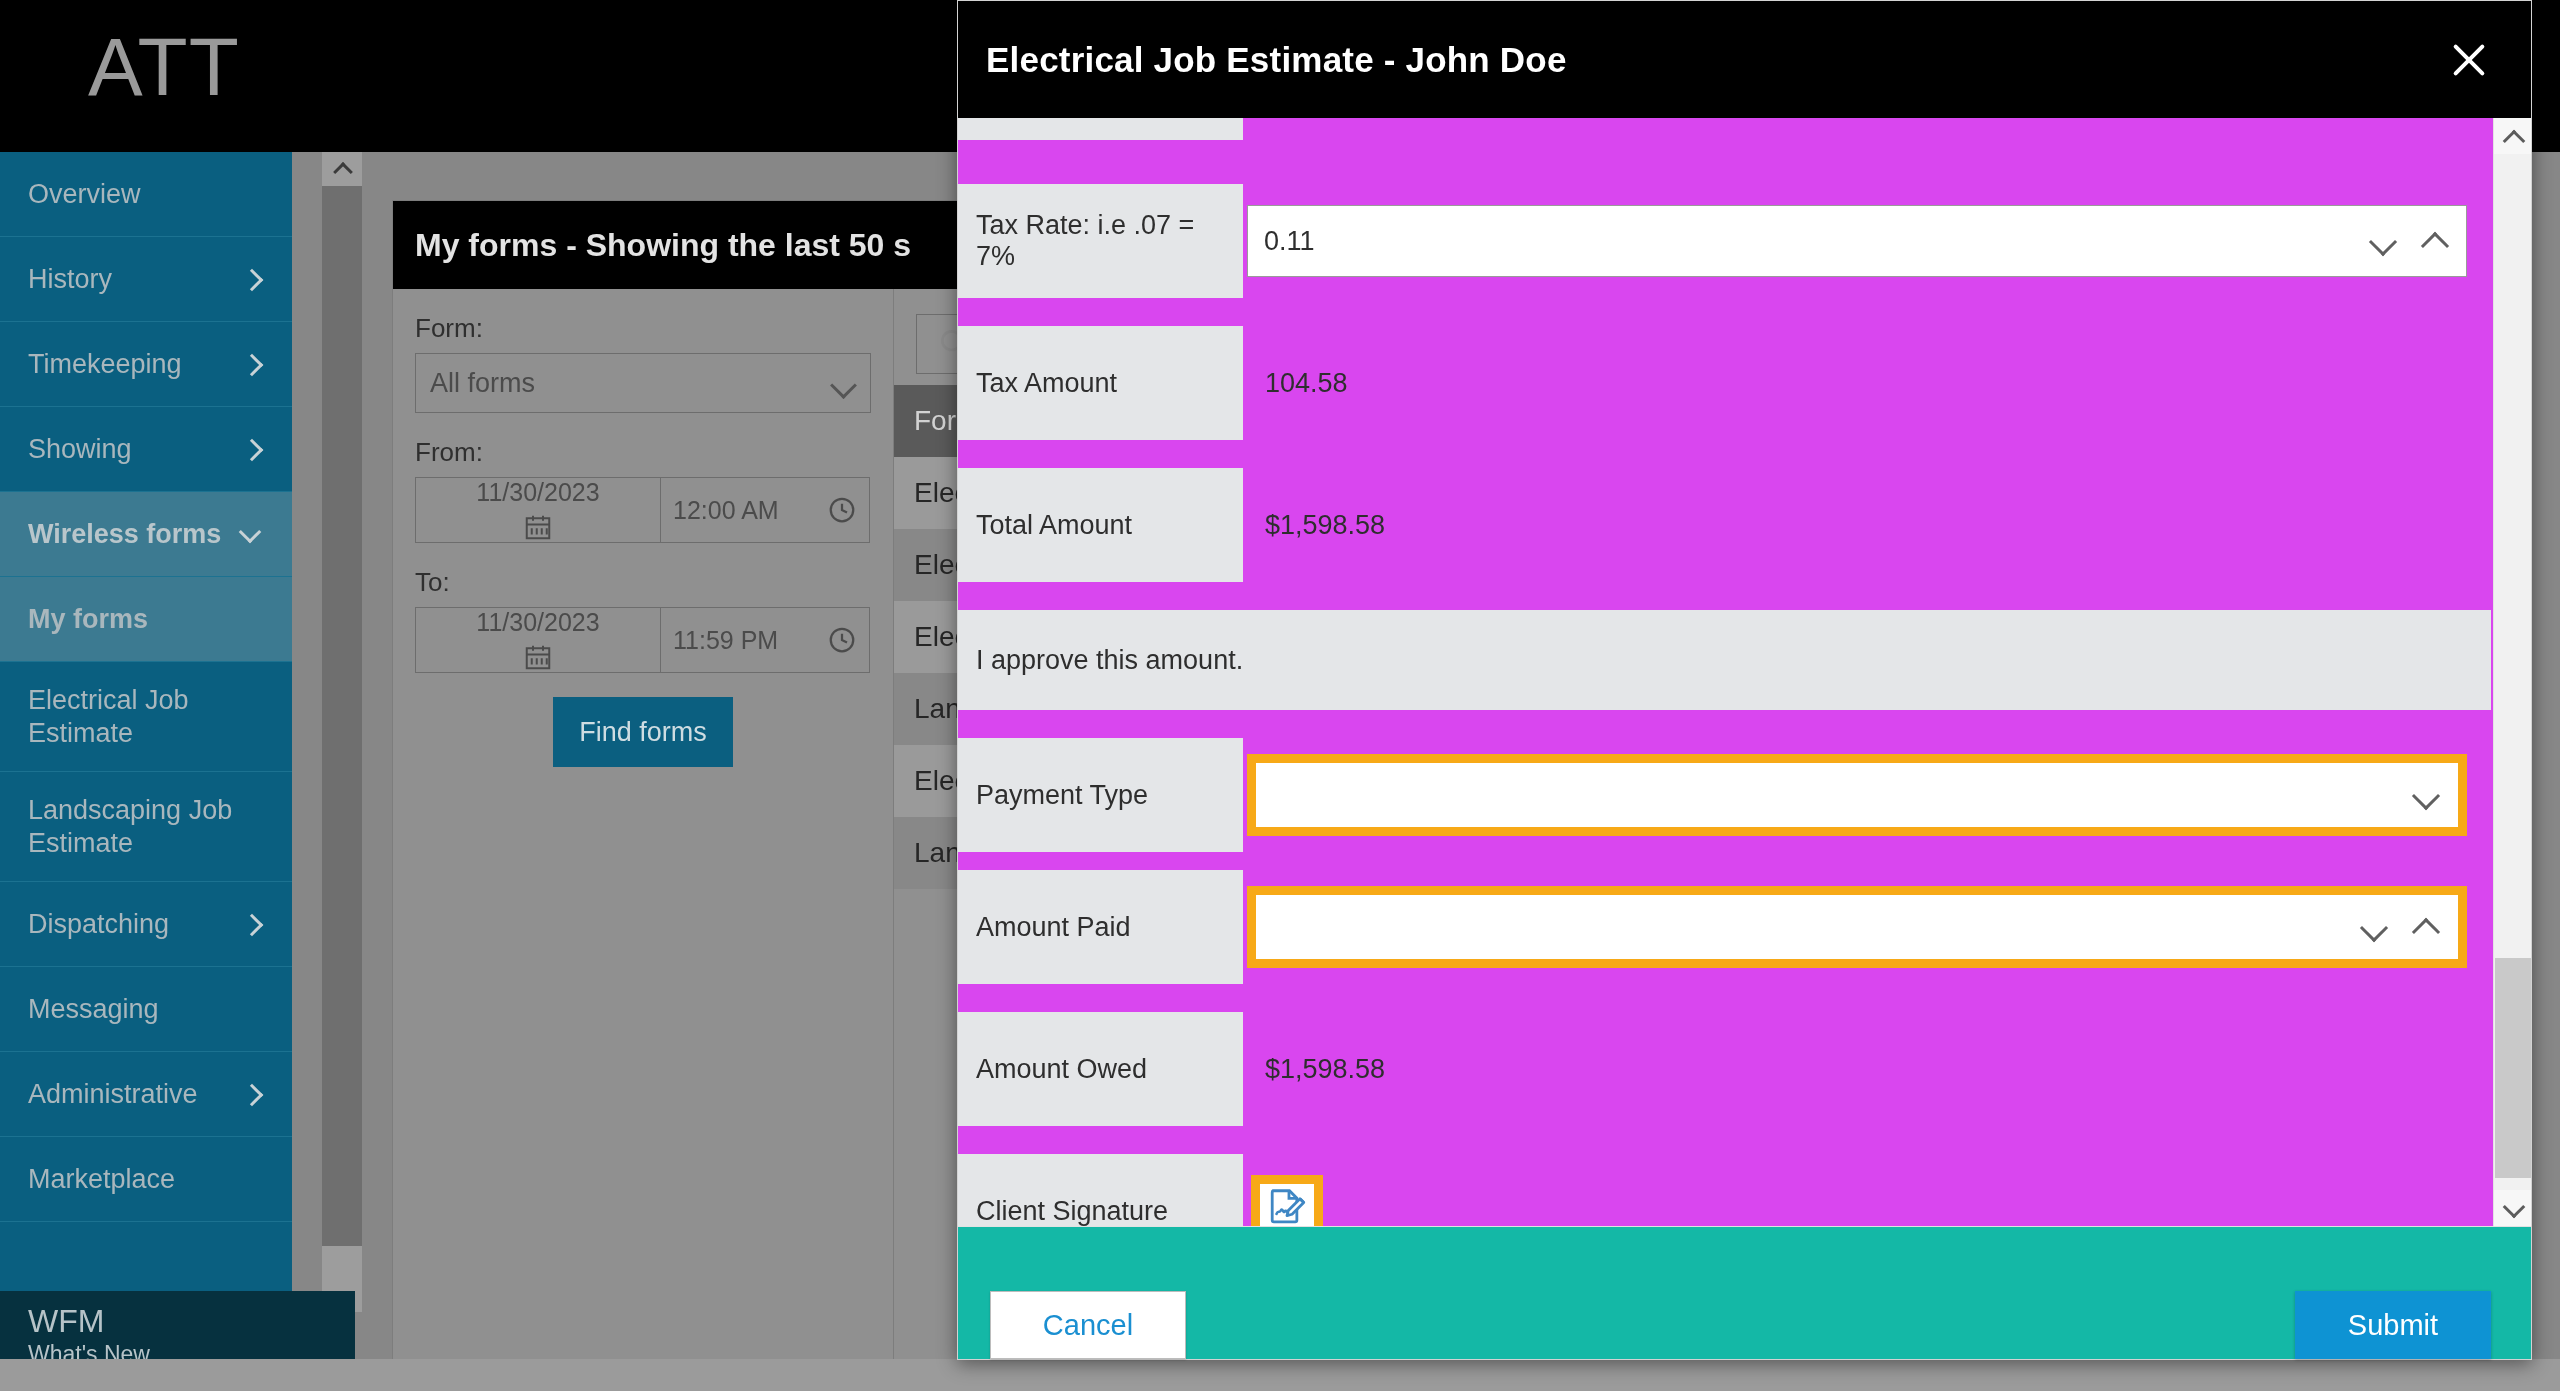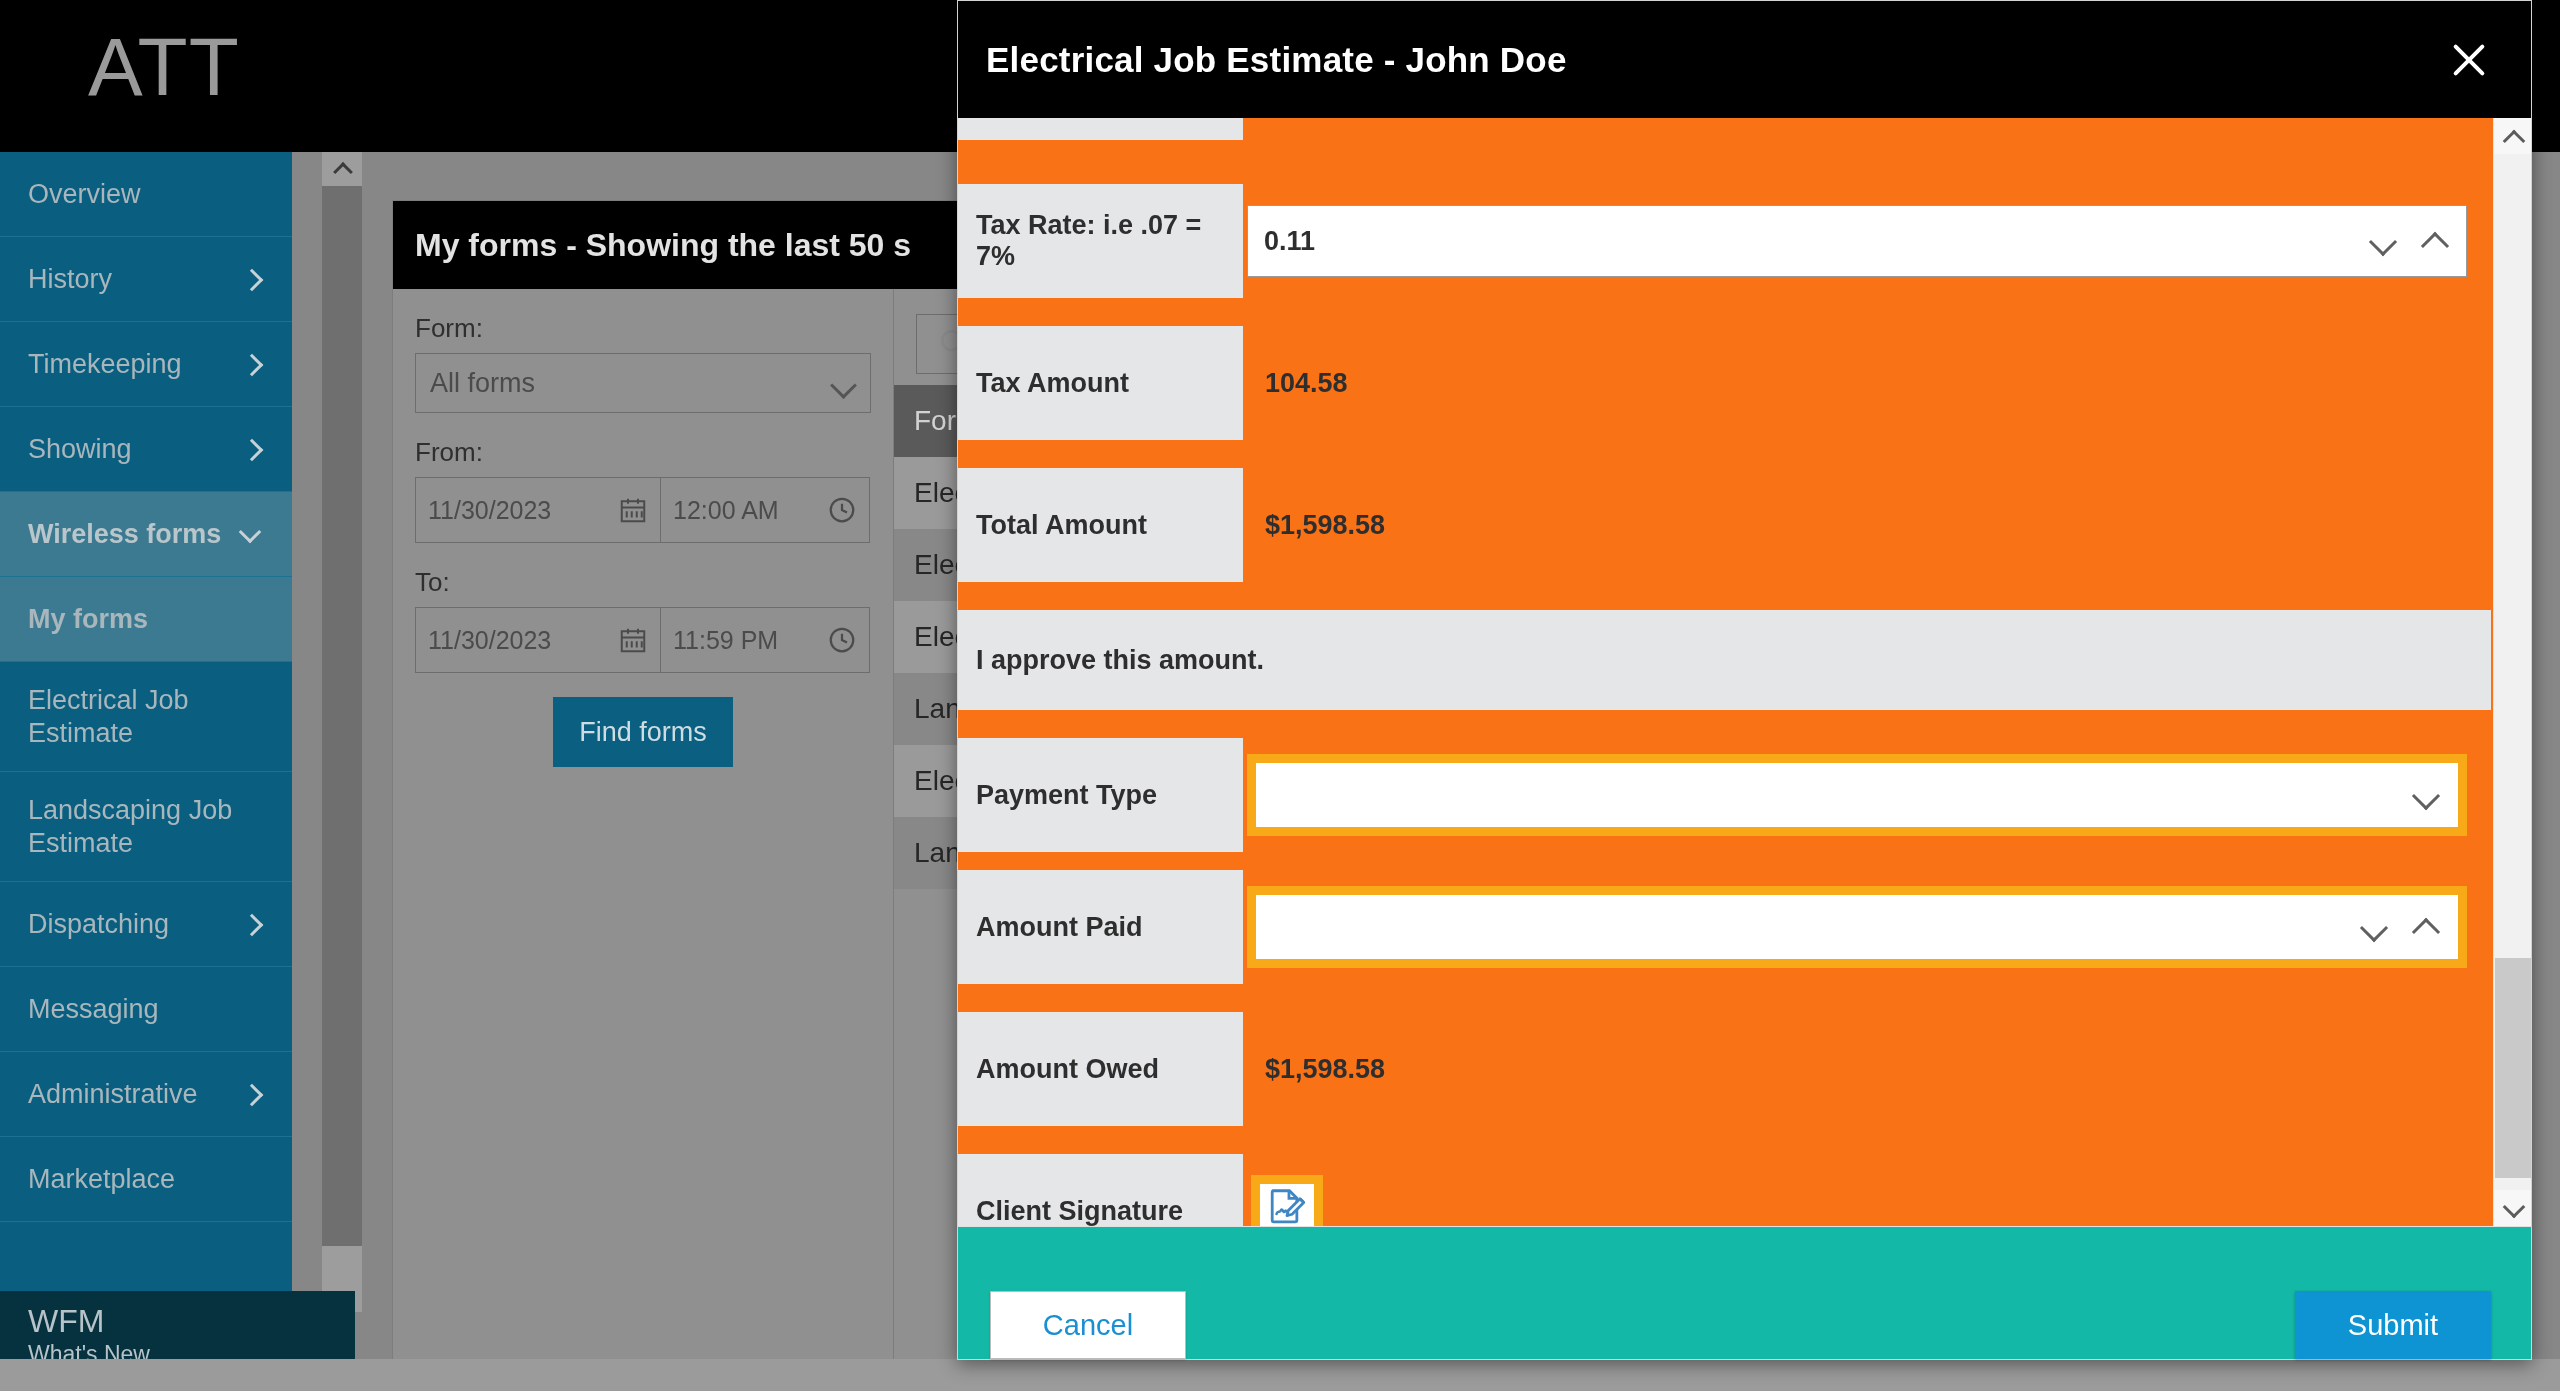--- a/index.html
+++ b/index.html
@@ -148,21 +148,21 @@
     width: 16px; height: 16px;
     border-right: 3px solid #555; border-bottom: 3px solid #555;
     transform: rotate(45deg);
   }
   .dt-row { display: flex; margin-bottom: 24px; }
   .dt-cell {
     height: 66px; border: 1px solid #6d6d6d;
     display: flex; align-items: center; justify-content: space-between;
     padding: 0 12px; color: #4b4b4b; font-size: 25px;
   }
-  .dt-cell.date { width: 245px; border-right: none; }
+  .dt-cell.date { width: 245px; border-right: none; flex-direction: column; }
   .dt-cell.time { width: 210px; }
   .ic-cal, .ic-clock { width: 30px; height: 30px; flex: 0 0 auto; }
   .find-btn {
     margin: 18px auto 0 auto;
     width: 180px; height: 70px;
     background: #0b5f80; color: #cfdde2;
     font-size: 27px; border: none;
     display: flex; align-items: center; justify-content: center;
     cursor: pointer;
   }
@@ -208,23 +208,22 @@
     position: absolute; right: 40px; top: 50%;
     transform: translateY(-50%);
     width: 44px; height: 44px;
     cursor: pointer;
     display: flex; align-items: center; justify-content: center;
   }
   .modal-close svg { display: block; }
 
   .modal-body {
     flex: 1 1 auto; position: relative;
-    overflow: hidden; background: #f97316;
+    overflow: hidden; background: #d946ef;
     border-bottom: 1px solid #e2e2e2;
-    font-weight: bold;
   }
   .body-inner {
     position: absolute; left: 0; top: 0;
     width: 1533px;
     padding: 0;
   }
 
   .frow {
     display: flex; align-items: stretch;
     min-height: 114px;

